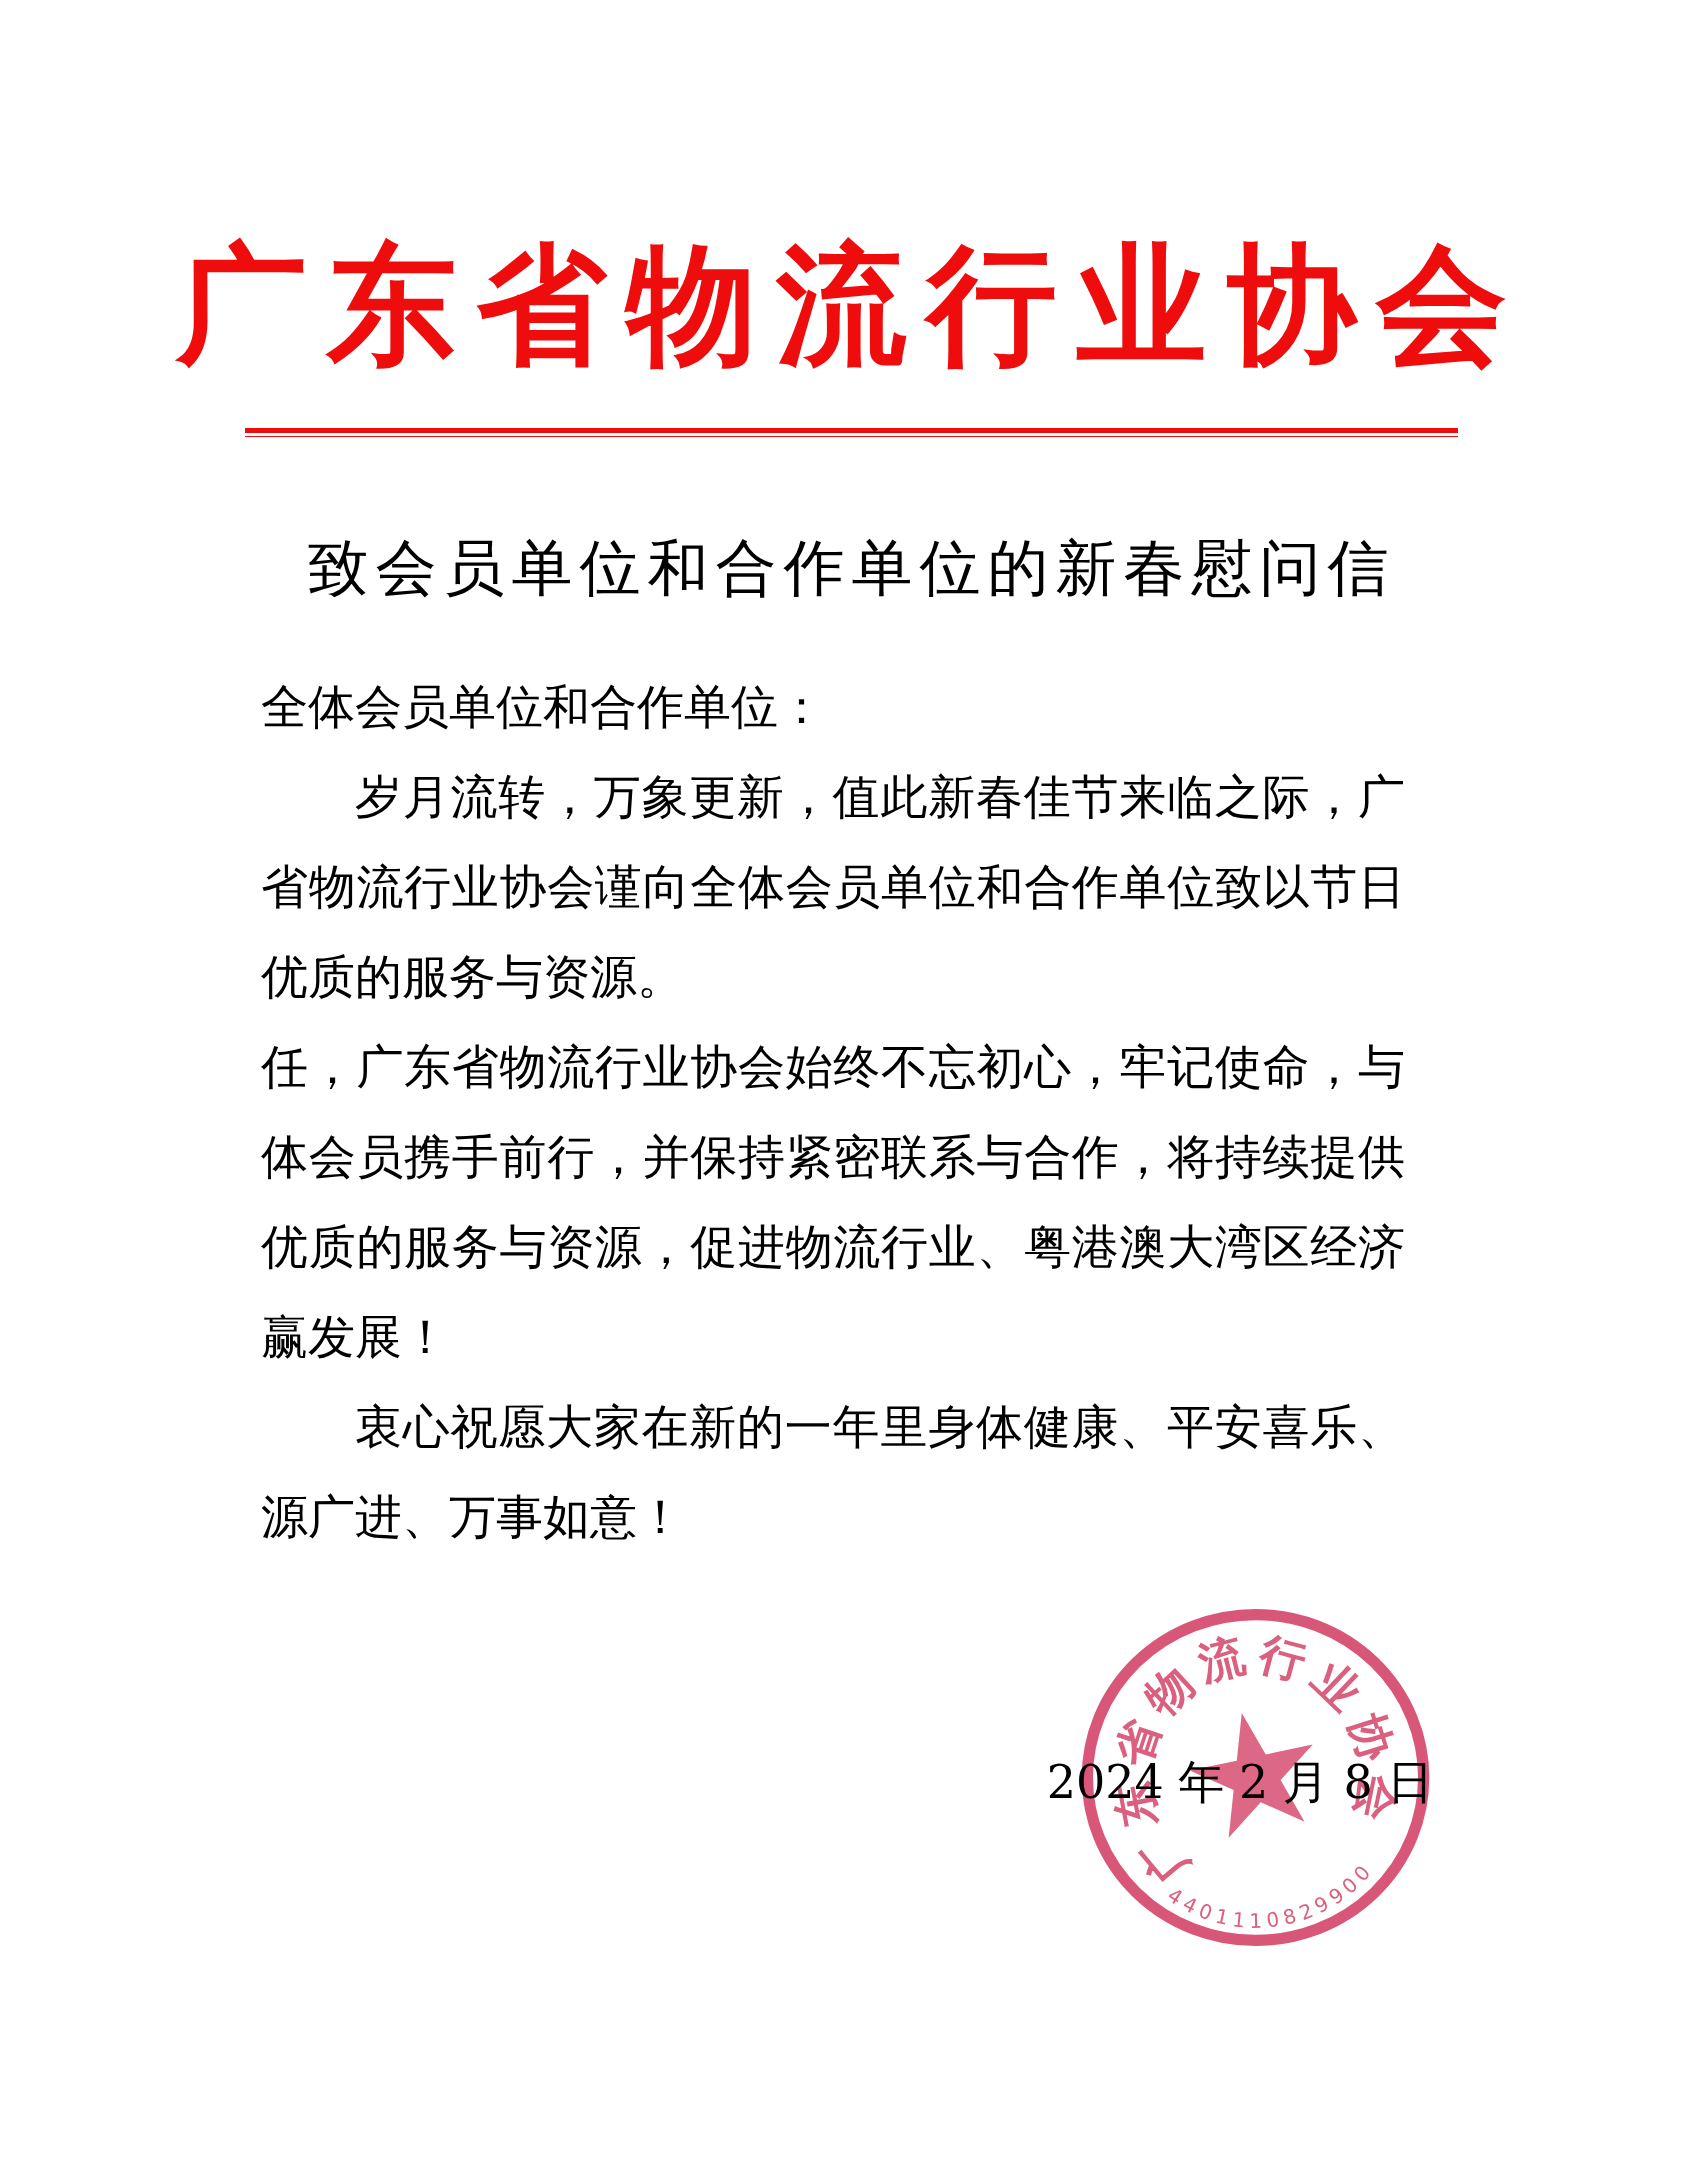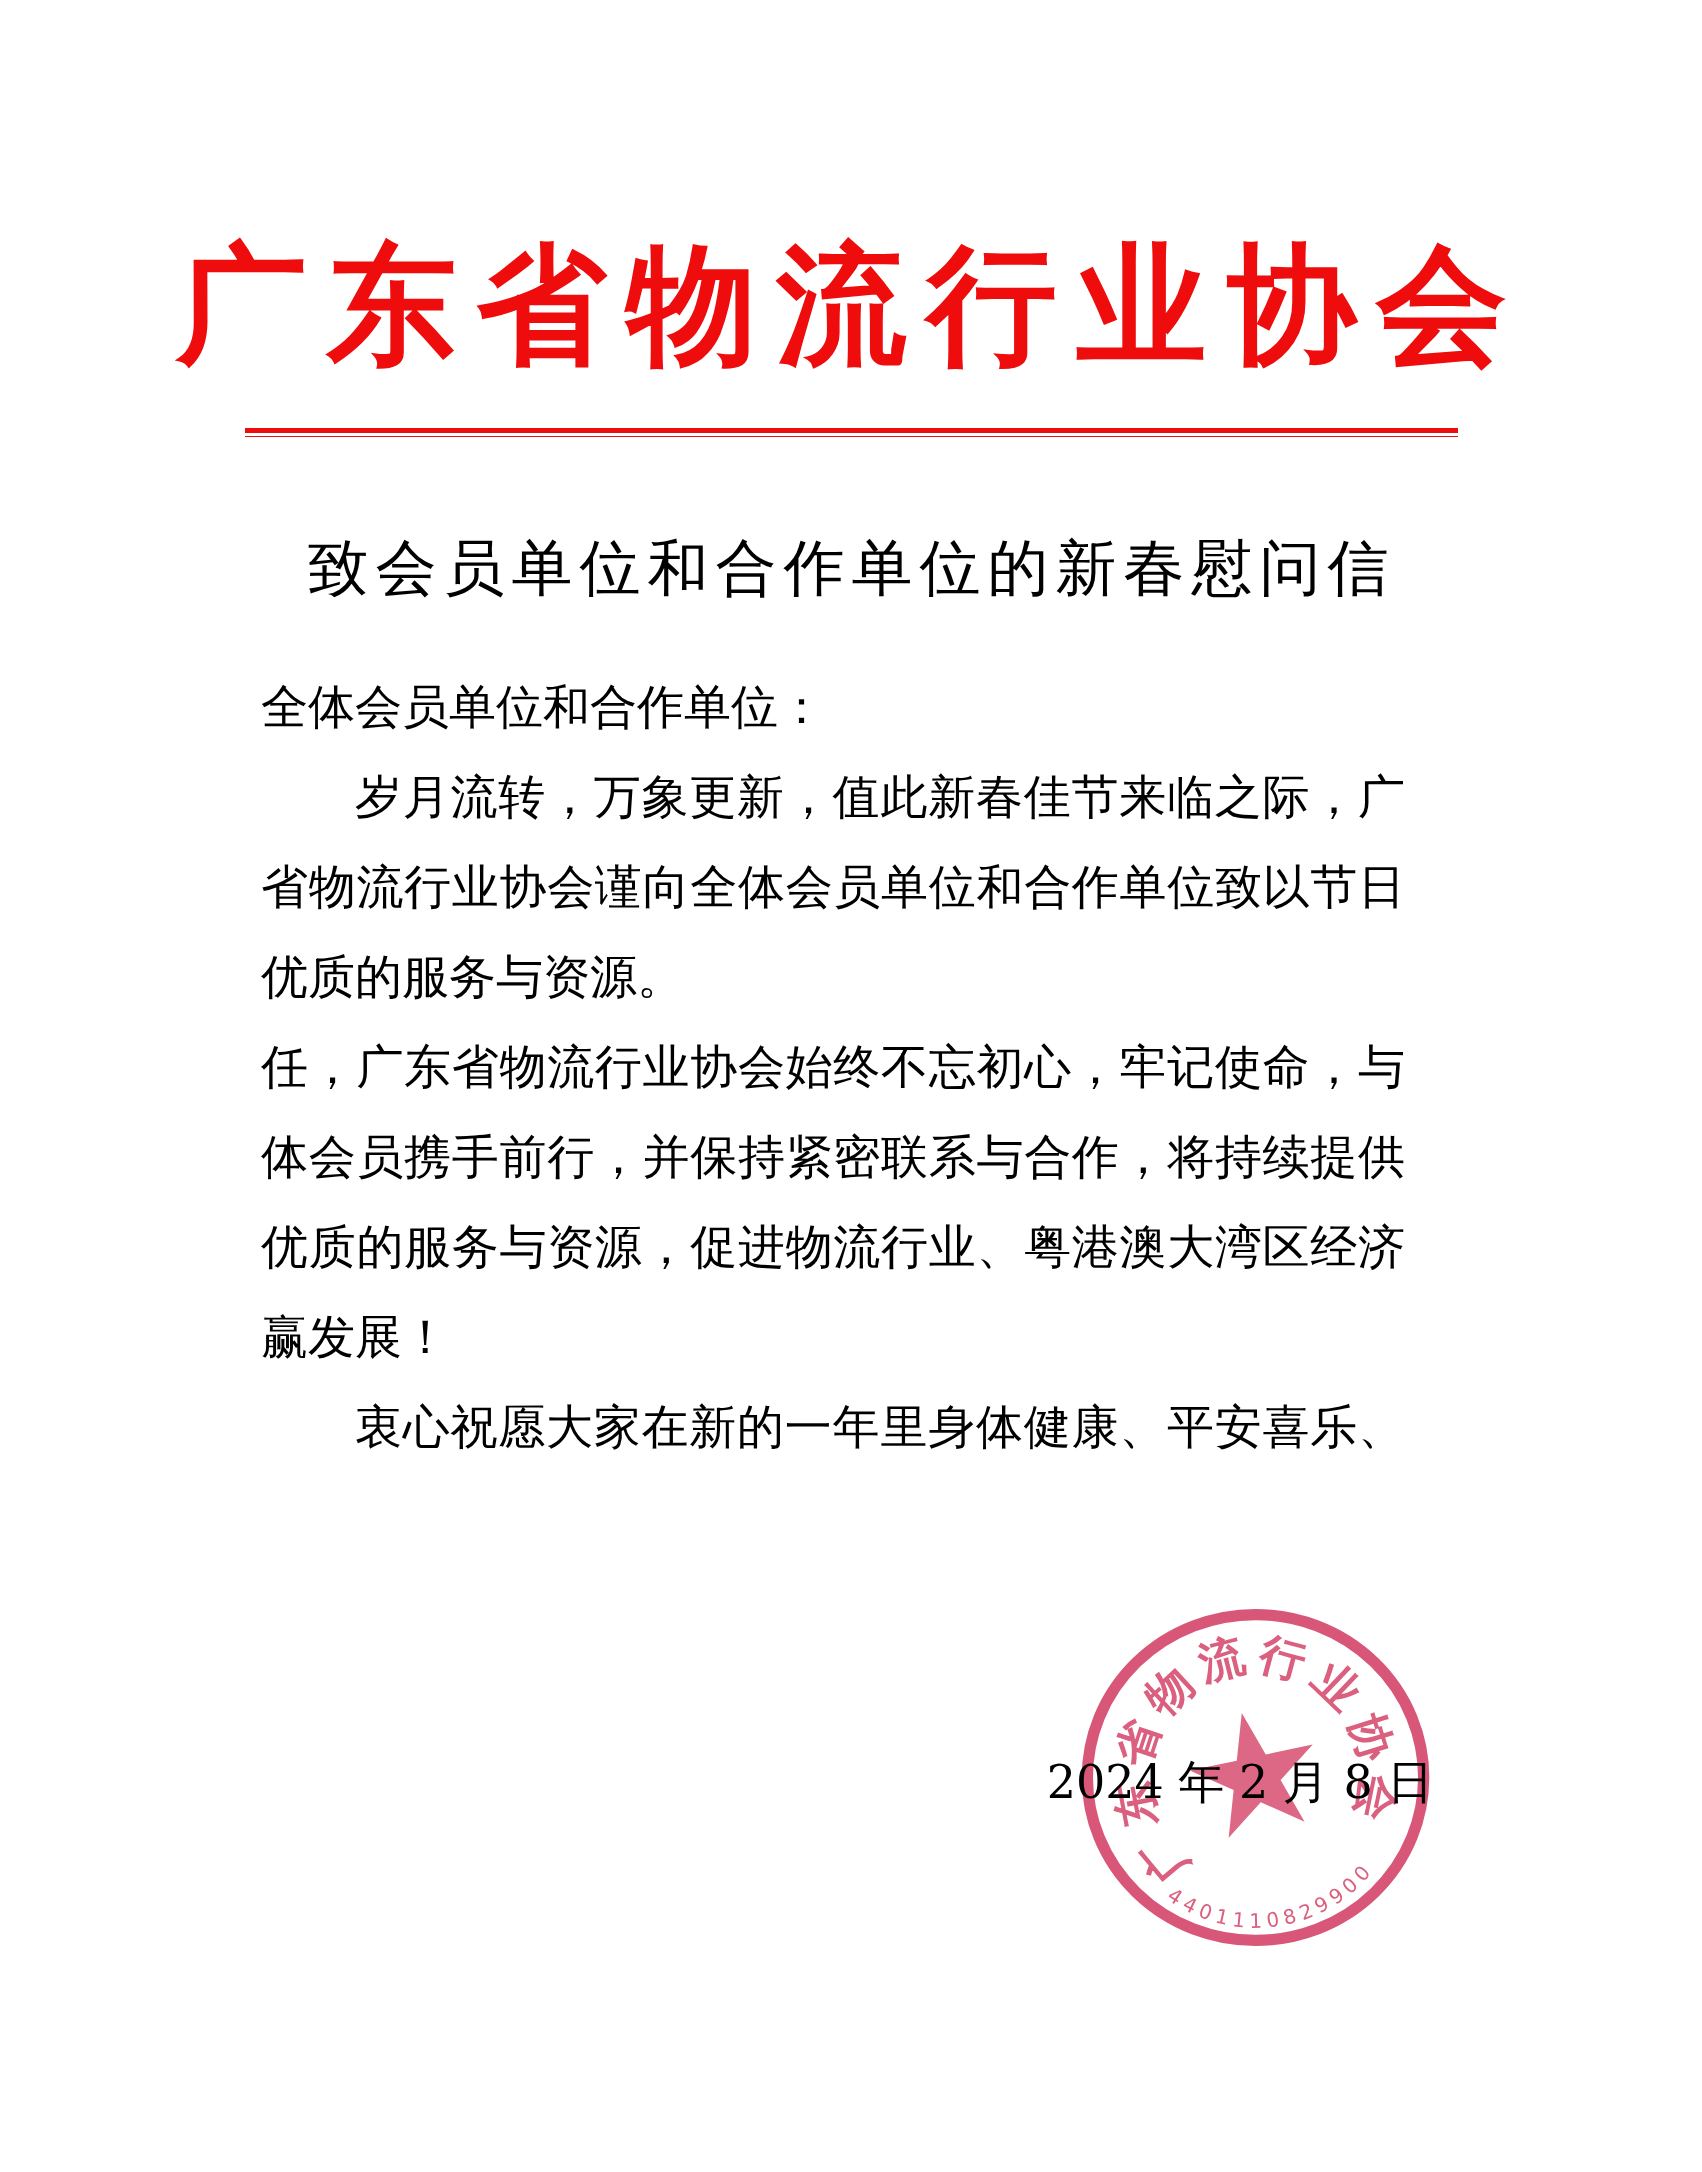--- a/index.html
+++ b/index.html
@@ -105,20 +105,21 @@
   <div class="letter-body">
     <div class="body-line">全体会员单位和合作单位：</div>
     <div class="body-line ind just">岁月流转，万象更新，值此新春佳节来临之际，广东</div>
     <div class="body-line just">省物流行业协会谨向全体会员单位和合作单位致以节日的</div>
     <div class="body-line">优质的服务与资源。</div>
     <div class="body-line just">任，广东省物流行业协会始终不忘初心，牢记使命，与全</div>
     <div class="body-line just">体会员携手前行，并保持紧密联系与合作，将持续提供更</div>
     <div class="body-line just">优质的服务与资源，促进物流行业、粤港澳大湾区经济共</div>
     <div class="body-line">赢发展！</div>
     <div class="body-line ind just">衷心祝愿大家在新的一年里身体健康、平安喜乐、财</div>
+    <div class="body-line">源广进、万事如意！</div>
   </div>
 
   <div class="date-line">2024 年 2 月 8 日</div>
 
   <svg class="stamp" viewBox="-420 -420 840 840" xmlns="http://www.w3.org/2000/svg">
     <g opacity="0.93">
       <ellipse rx="387" ry="375" fill="none" stroke="#d64a6e" stroke-width="26"></ellipse>
       <polygon fill="#d64a6e" fill-opacity="0.9" transform="rotate(-12)" points="0,-152 34.1,-46.9 144.6,-47 55.2,17.9 89.3,123 0,58 -89.3,123 -55.2,17.9 -144.6,-47 -34.1,-46.9"></polygon>
       <path id="ringTextPath" d="M -144.6 199.0 A 246 246 0 1 1 221.1 107.8" fill="none"></path>
       <path id="serialPath" d="M -208.2 276.3 A 346 346 0 0 0 276.3 208.2" fill="none"></path>

